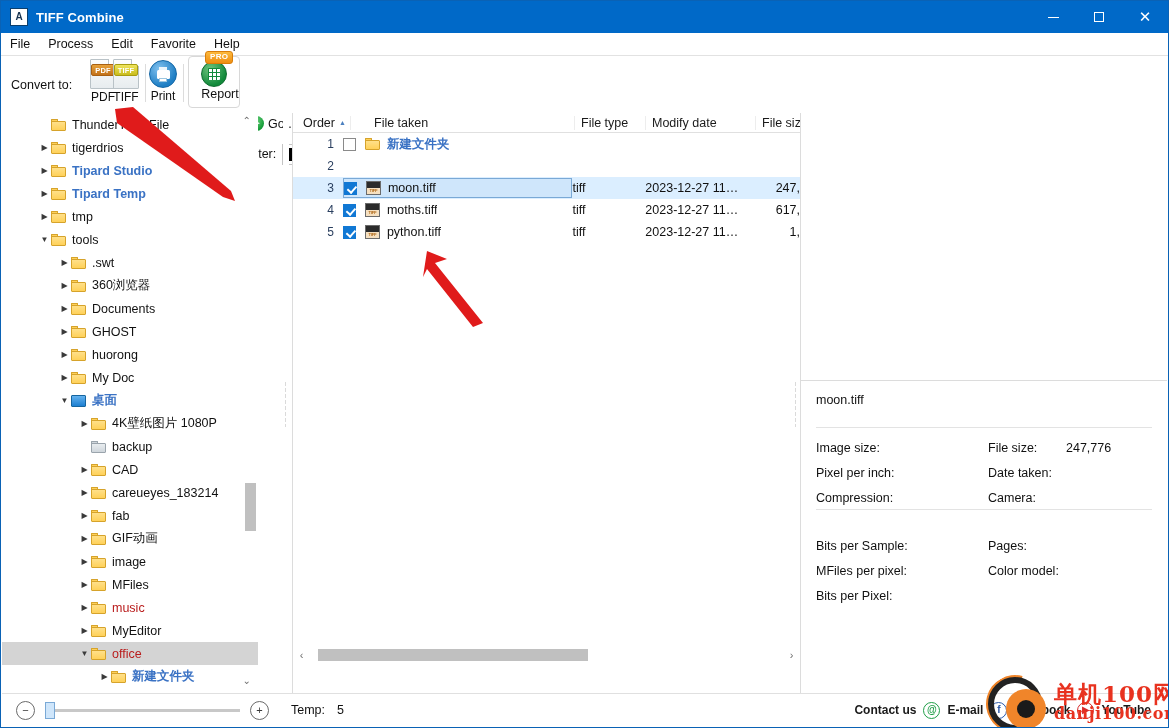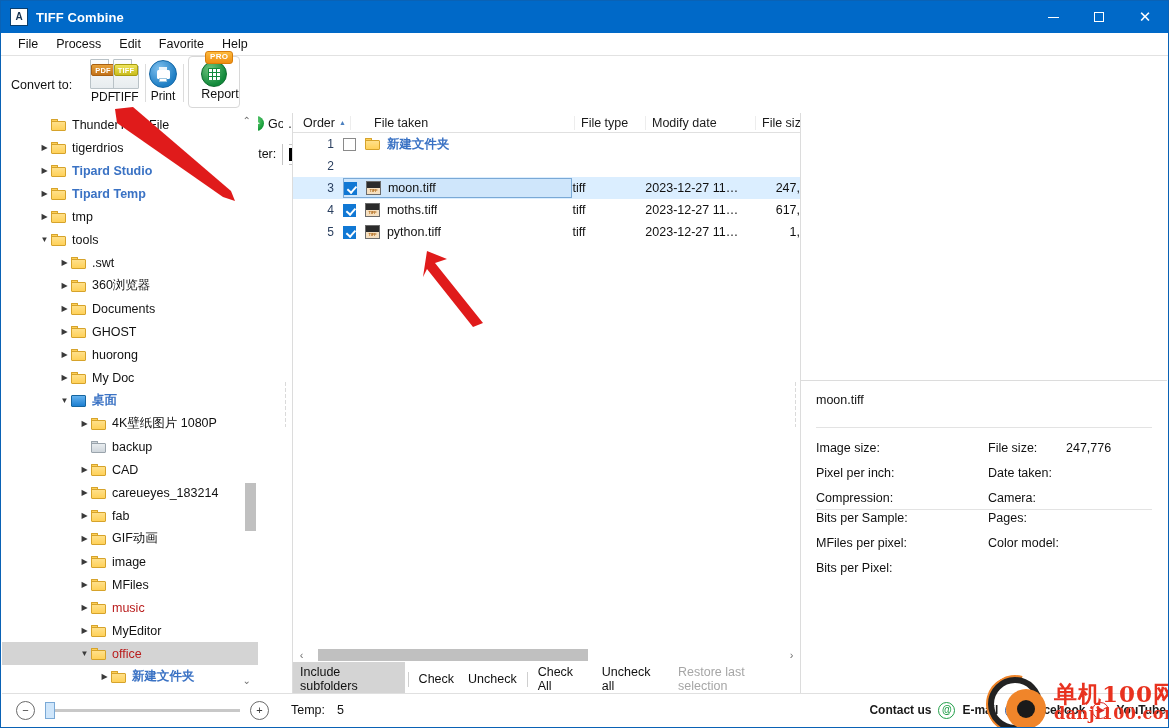--- a/index.html
+++ b/index.html
@@ -17,21 +17,21 @@
            box-sizing:border-box;display:flex;align-items:center;justify-content:center;
            font-size:10px;font-weight:bold;color:#16324f;line-height:1;}
   .tb-title{color:#fff;font-weight:bold;font-size:13px;letter-spacing:.1px;}
   .tb-controls{margin-left:auto;display:flex;height:32px;}
   .tb-btn{width:46px;height:32px;display:flex;align-items:center;justify-content:center;color:#fff;font-size:13px;}
   .gl-min{display:block;width:11px;height:1px;background:#fff;}
   .gl-max{display:block;width:10px;height:10px;border:1px solid #fff;box-sizing:border-box;}
   .gl-close{font-size:15px;line-height:1;font-family:"DejaVu Sans",sans-serif;}
 
   
-  .menubar{height:22px;display:flex;align-items:center;padding-left:8px;background:#fff;border-bottom:1px solid #e2e2e2;}
+  .menubar{height:22px;display:flex;align-items:center;background:#fff;border-bottom:1px solid #e2e2e2;}
   .menu-item{padding:2px 9px;font-size:12.5px;color:#111;}
 
   
   .toolbar{height:56px;background:#fff;position:relative;}
   .convert-label{position:absolute;left:10px;top:22px;font-size:12.5px;}
   .tool-btn{position:absolute;top:3px;width:36px;text-align:center;}
   .tool-btn .cap{font-size:12px;margin-top:1px;display:block;}
   .doc-ico{width:26px;height:30px;margin:0 auto;position:relative;}
   .doc-ico .sheet{position:absolute;inset:0;background:linear-gradient(#fdfdfd,#e7ecef);border:1px solid #b9c2c7;box-sizing:border-box;border-radius:1px;}
   .doc-ico .fold{position:absolute;right:0;top:0;width:8px;height:8px;background:#fff;border-left:1px solid #b9c2c7;border-bottom:1px solid #b9c2c7;box-sizing:border-box;}
@@ -148,21 +148,21 @@
      background-image:radial-gradient(#dadada 40%,transparent 41%);background-size:3px 6px;}
 
   
   .statusbar{position:absolute;left:1px;right:1px;bottom:1px;height:32px;border-top:1px solid #e0e0e0;background:#fff;display:flex;align-items:center;}
   .zm-btn{width:17px;height:17px;border:1px solid #6a6a6a;border-radius:50%;display:flex;align-items:center;justify-content:center;
      font-size:11px;color:#3a3a3a;line-height:1;margin-left:14px;flex:none;}
   .zm-track{width:195px;height:3px;background:#c8c8c8;margin:0 10px;position:relative;flex:none;}
   .zm-thumb{position:absolute;left:0;top:-7px;width:10px;height:17px;background:#cfe6fb;border:1px solid #7aa9d6;box-sizing:border-box;}
   .items-txt{margin-left:22px;font-size:12.5px;}
   .items-val{margin-left:12px;font-size:12.5px;}
-  .contact{margin-left:auto;display:flex;align-items:center;gap:7px;padding-right:1px;font-size:12px;font-weight:bold;color:#1a1a1a;}
+  .contact{margin-left:auto;display:flex;align-items:center;gap:7px;padding-right:16px;font-size:12px;font-weight:bold;color:#1a1a1a;}
   .soc{width:17px;height:17px;border-radius:50%;border:1.4px solid;box-sizing:border-box;display:flex;align-items:center;justify-content:center;
      font-size:10px;font-weight:bold;line-height:1;}
   .soc.mail{border-color:#1f9e47;color:#1f9e47;}
   .soc.fb{border-color:#2a58a8;color:#2a58a8;}
   .soc.yt{border-color:#d62b2b;color:#d62b2b;}
 
   
   .arrow{position:absolute;pointer-events:none;}
   .wm{position:absolute;right:2px;bottom:2px;width:168px;height:44px;pointer-events:none;}
   .wm .zh{position:absolute;left:56px;top:-2px;font-family:"DejaVu Serif","Liberation Serif",serif;font-size:23px;font-weight:bold;color:#e8321f;letter-spacing:1px;white-space:nowrap;}
@@ -543,30 +543,20 @@
         </div>
 
       <div class="hscroll">
         <div class="hs-arrow">‹</div>
         <div class="hs-track">
             <div class="hs-thumb"></div>
           </div>
         <div class="hs-arrow">›</div>
       </div>
 
-      <div class="btnbar">
-        <div class="bbtn active">Include subfolders</div>
-        <div class="bsep"></div>
-        <div class="bbtn">Check</div>
-        <div class="bbtn">Uncheck</div>
-        <div class="bsep"></div>
-        <div class="bbtn">Check All</div>
-        <div class="bbtn">Uncheck all</div>
-        <div class="bbtn disabled">Restore last selection</div>
-      </div>
     </div>
 
     <div class="prop-pane">
       <div class="prop-dots"></div>
       <div class="preview"></div>
       <div class="prop-title">moon.tiff</div>
       <div class="prop-hr" style="top:314px;"></div>
       <div class="ptable" id="prop-rows-1">
           <div class="prow">
             <div class="pl">Image size:</div>
@@ -584,21 +574,21 @@
           </div>
           <div class="prow">
             <div class="pl">Compression:</div>
             <div class="pv">
               <span class="pk">Camera:</span>
               <span></span>
             </div>
           </div>
         </div>
       <div class="prop-hr" style="top:396px;"></div>
-      <div class="ptable" style="top:392px;" id="prop-rows-2">
+      <div class="ptable" style="top:420px;" id="prop-rows-2">
           <div class="prow">
             <div class="pl">Bits per Sample:</div>
             <div class="pv">
               <span class="pk">Pages:</span>
               <span></span>
             </div>
           </div>
           <div class="prow">
             <div class="pl">MFiles per pixel:</div>
             <div class="pv">

